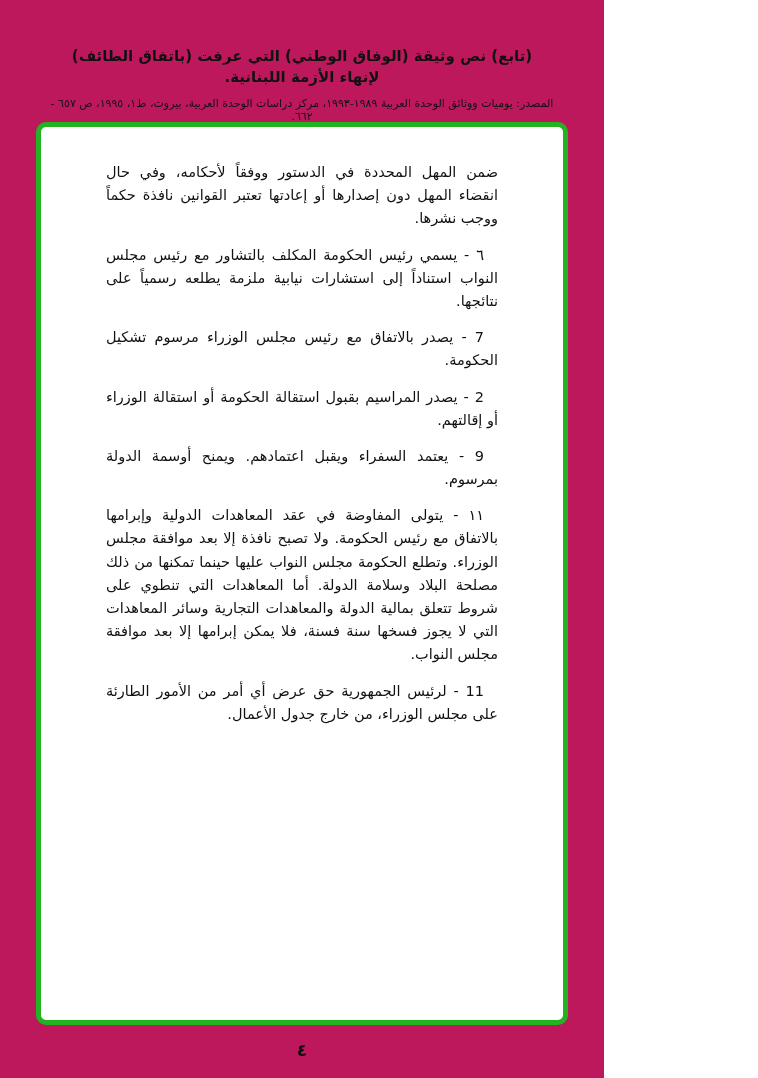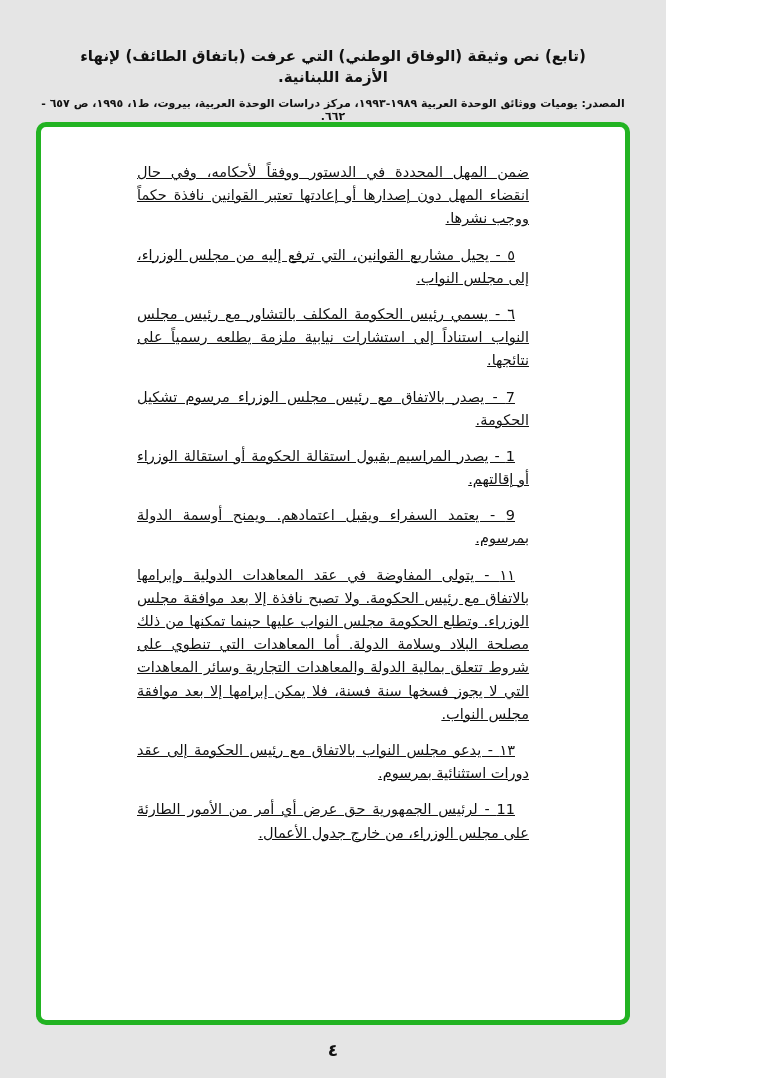--- a/index.html
+++ b/index.html
@@ -8,38 +8,38 @@
     background: #ffffff;
   }
   body {
     width: 758px;
     height: 1078px;
     font-family: "DejaVu Sans", sans-serif;
     color: #111111;
   }
   .page {
     position: relative;
-    width: 666px;
+    width: 604px;
     height: 1078px;
-    background: #e5e5e5;
+    background: #be185d;
     overflow: hidden;
   }
   .header {
     padding-top: 46px;
     text-align: center;
     direction: rtl;
   }
   .doc-title {
     font-weight: bold;
     font-size: 15px;
     line-height: 1.4;
     padding: 0 60px;
   }
   .doc-source {
-    font-weight: bold;
+    font-weight: normal;
     font-size: 11px;
     margin-top: 9px;
     padding: 0 40px;
     letter-spacing: 0.2px;
   }
   .frame {
     position: absolute;
     top: 122px;
     left: 36px;
     right: 36px;
@@ -52,21 +52,20 @@
   .text-column {
     width: 392px;
     margin: 34px auto 0 auto;
     direction: rtl;
     text-align: justify;
     font-size: 14.5px;
     line-height: 1.6;
   }
   .text-column p {
     margin: 0 0 13px 0;
-    text-decoration: underline;
   }
   .text-column p:not(:first-child) {
     text-indent: 14px;
   }
   .page-number {
     position: absolute;
     bottom: 18px;
     left: 0;
     width: 100%;
     text-align: center;
@@ -81,26 +80,24 @@
 <div class="page">
 
   <div class="header">
     <div class="doc-title">(تابع) نص وثيقة (الوفاق الوطني) التي عرفت (باتفاق الطائف) لإنهاء الأزمة اللبنانية.</div>
     <div class="doc-source">المصدر: يوميات ووثائق الوحدة العربية ١٩٨٩-١٩٩٣، مركز دراسات الوحدة العربية، بيروت، ط١، ١٩٩٥، ص ٦٥٧ - ٦٦٢.</div>
   </div>
 
   <div class="frame">
     <div class="text-column">
       <p>ضمن المهل المحددة في الدستور ووفقاً لأحكامه، وفي حال انقضاء المهل دون إصدارها أو إعادتها تعتبر القوانين نافذة حكماً ووجب نشرها.</p>
-      <p>٥ - يحيل مشاريع القوانين، التي ترفع إليه من مجلس الوزراء، إلى مجلس النواب.</p>
       <p>٦ - يسمي رئيس الحكومة المكلف بالتشاور مع رئيس مجلس النواب استناداً إلى استشارات نيابية ملزمة يطلعه رسمياً على نتائجها.</p>
       <p>7 - يصدر بالاتفاق مع رئيس مجلس الوزراء مرسوم تشكيل الحكومة.</p>
-      <p>1 - يصدر المراسيم بقبول استقالة الحكومة أو استقالة الوزراء أو إقالتهم.</p>
+      <p>2 - يصدر المراسيم بقبول استقالة الحكومة أو استقالة الوزراء أو إقالتهم.</p>
       <p>9 - يعتمد السفراء ويقبل اعتمادهم. ويمنح أوسمة الدولة بمرسوم.</p>
       <p>١١ - يتولى المفاوضة في عقد المعاهدات الدولية وإبرامها بالاتفاق مع رئيس الحكومة. ولا تصبح نافذة إلا بعد موافقة مجلس الوزراء. وتطلع الحكومة مجلس النواب عليها حينما تمكنها من ذلك مصلحة البلاد وسلامة الدولة. أما المعاهدات التي تنطوي على شروط تتعلق بمالية الدولة والمعاهدات التجارية وسائر المعاهدات التي لا يجوز فسخها سنة فسنة، فلا يمكن إبرامها إلا بعد موافقة مجلس النواب.</p>
-      <p>١٣ - يدعو مجلس النواب بالاتفاق مع رئيس الحكومة إلى عقد دورات استثنائية بمرسوم.</p>
       <p>11 - لرئيس الجمهورية حق عرض أي أمر من الأمور الطارئة على مجلس الوزراء، من خارج جدول الأعمال.</p>
     </div>
   </div>
 
   <div class="page-number">٤</div>
 
 </div>
 
 </body></html>

